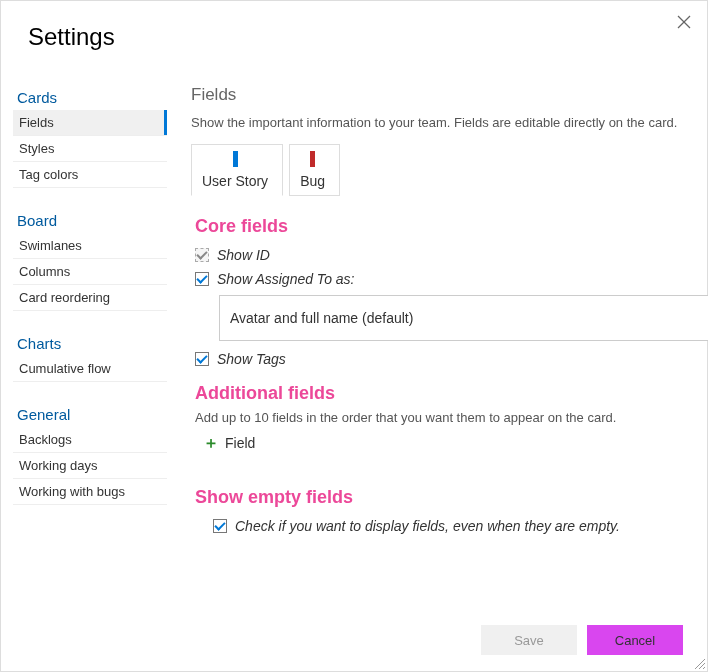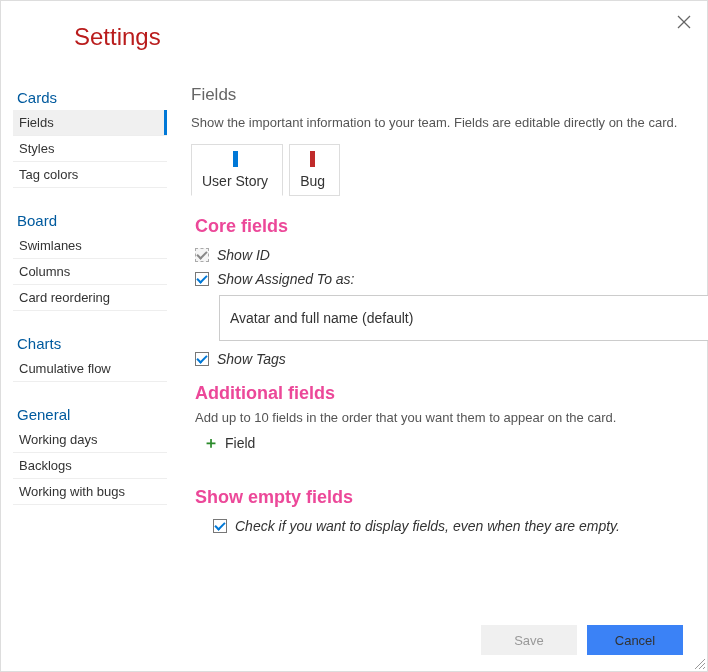--- a/index.html
+++ b/index.html
@@ -26,23 +26,22 @@
     cursor: pointer;
     color: #666;
     display: flex;
     align-items: center;
     justify-content: center;
   }
   .close-btn svg { width: 14px; height: 14px; }
   .dialog-title {
     font-size: 24px;
     font-weight: 300;
-    color: #b91c1c;
+    color: #000000;
     padding: 22px 0 0 27px;
-    margin-left: 46px;
   }
   .body {
     display: flex;
     padding: 32px 28px 0 12px;
     height: calc(100% - 140px);
   }
   .sidebar {
     width: 154px;
     flex: 0 0 154px;
   }
@@ -207,21 +206,21 @@
     font-size: 13px;
     cursor: pointer;
     font-family: inherit;
   }
   .btn.save {
     background: #f0f0f0;
     color: #999;
     cursor: default;
   }
   .btn.cancel {
-    background: #3b82f6;
+    background: #d946ef;
     color: #333;
   }
   .resize-grip {
     position: absolute;
     right: 2px;
     bottom: 2px;
     width: 12px;
     height: 12px;
     color: #999;
   }
@@ -254,22 +253,22 @@
       <div class="side-item"><span>Swimlanes</span></div>
       <div class="side-item"><span>Columns</span></div>
       <div class="side-item"><span>Card reordering</span></div>
 
       <div class="side-spacer"></div>
       <div class="side-section-title">Charts</div>
       <div class="side-item"><span>Cumulative flow</span></div>
 
       <div class="side-spacer"></div>
       <div class="side-section-title">General</div>
+      <div class="side-item"><span>Backlogs</span></div>
       <div class="side-item"><span>Working days</span></div>
-      <div class="side-item"><span>Backlogs</span></div>
       <div class="side-item"><span>Working with bugs</span></div>
 
     </div>
 
     <div class="main">
 
       <div class="page-heading">Fields</div>
       <div class="page-desc">Show the important information to your team. Fields are editable directly on the card.</div>
 
       <div class="tabs">

